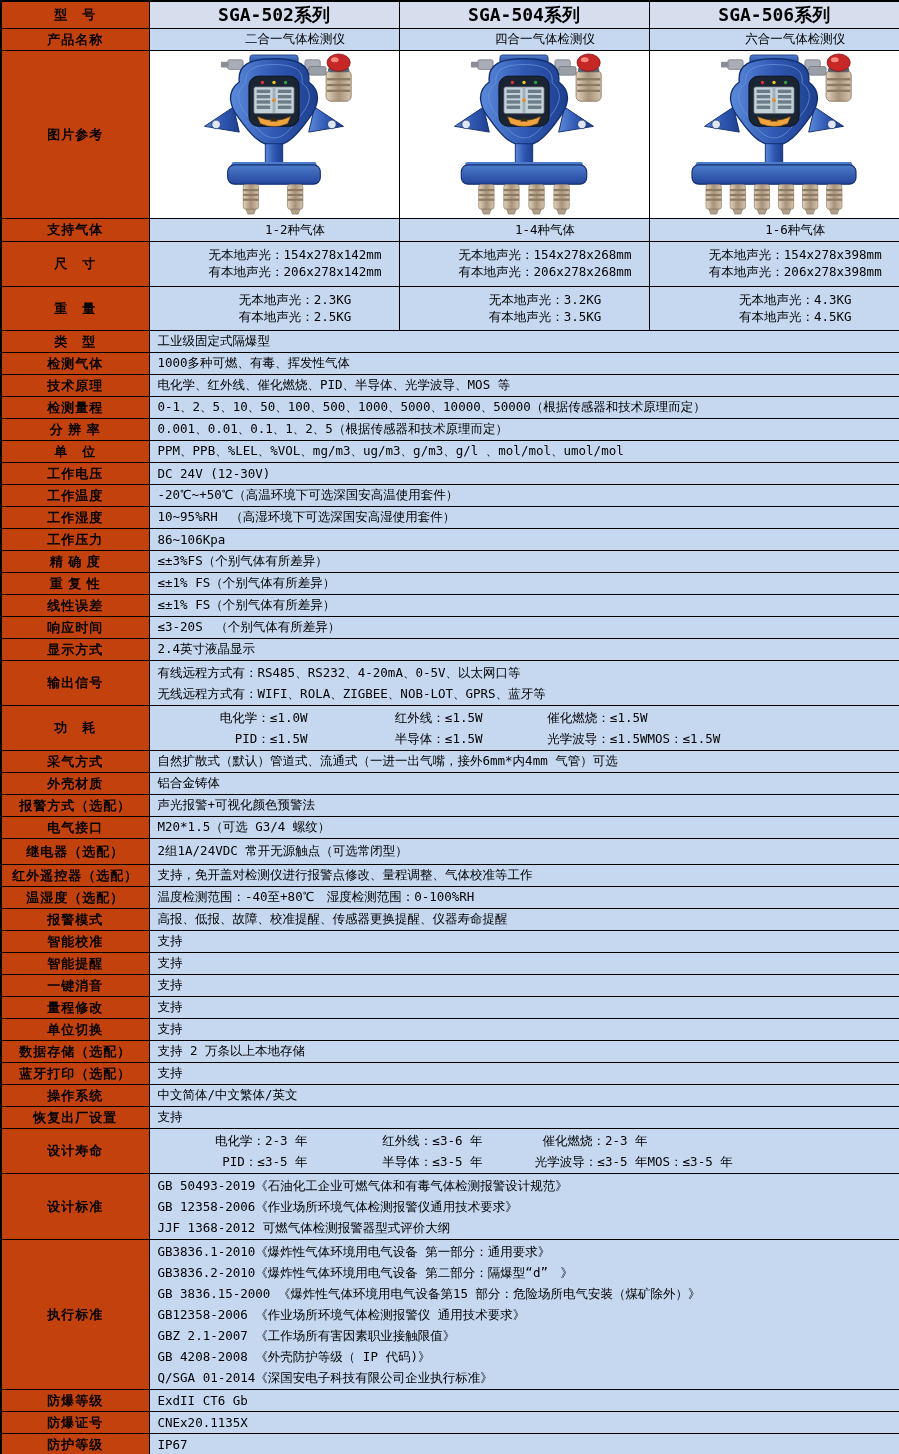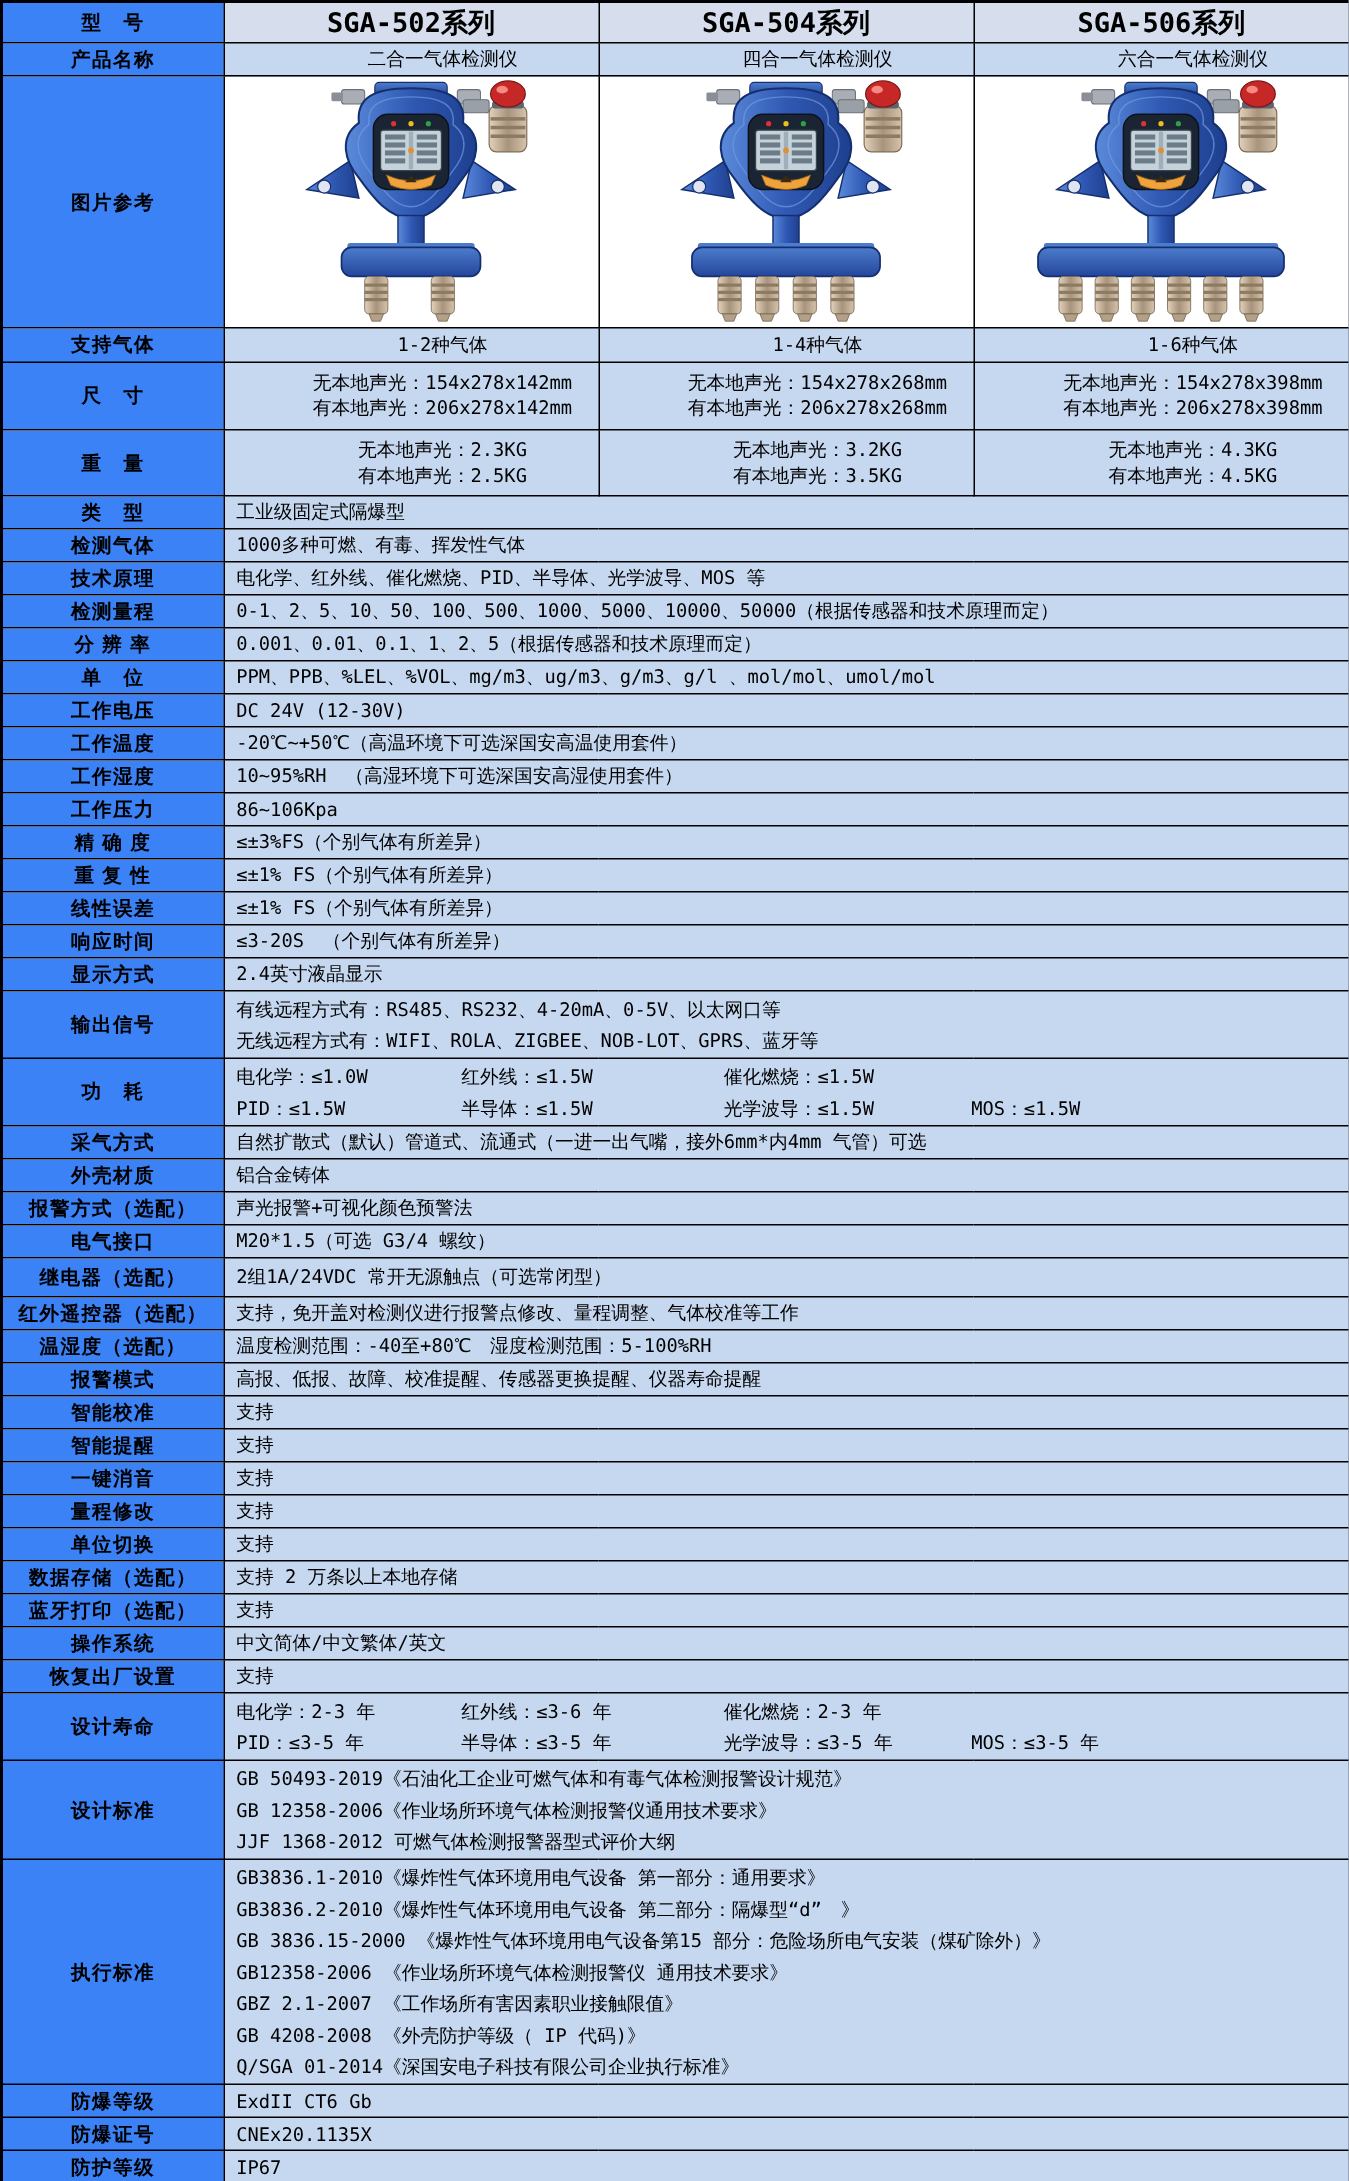--- a/index.html
+++ b/index.html
@@ -1,27 +1,27 @@
 <!DOCTYPE html>
 <html><head>
 <meta charset="utf-8">
 <style>
   html,body{margin:0;padding:0;background:#fff;}
   .page{width:899px;font-family:"Liberation Sans","DejaVu Sans",sans-serif;color:#000;}
   table.spec{width:899px;table-layout:fixed;border-collapse:collapse;border:2px solid #000;background:#C6D8F0;}
   table.spec td{border:1px solid #000;overflow:hidden;vertical-align:middle;}
-  .lbl{background:#3b82f6;font-weight:bold;text-align:center;font-size:13px;letter-spacing:1px;padding:0 2px;}
+  .lbl{background:#c2410c;font-weight:bold;text-align:center;font-size:13px;letter-spacing:1px;padding:0 2px;}
   .mod{background:#D6DEED;font-weight:bold;text-align:center;font-size:18px;font-family:"DejaVu Sans Mono","Liberation Sans",sans-serif;}
   .cc{background:#C6D8F0;text-align:center;font-size:12.5px;font-family:"DejaVu Sans Mono","Liberation Sans",sans-serif;padding-left:43px;}
   .val{background:#C6D8F0;text-align:left;font-size:12.5px;padding:1px 8px;font-family:"DejaVu Sans Mono","Liberation Sans",sans-serif;margin-top:48px;}
   .val div{line-height:21px;}
   .img-cell{background:#FFFFFF;text-align:center;padding:1px 0;}
   .h23{height:23px}.h22{height:22px}.h26{height:26px}.h44{height:44px}.h45{height:45px}
   .h66{height:66px}.h147{height:147px}.h168{height:168px}
-  .grid-line span{display:inline-block;vertical-align:top;}
+  .grid-line span{display:inline-block;vertical-align:top;text-align:right;}
   .g1{width:150px}.g2{width:175px}.g3{width:165px}
   svg.det{display:block;margin:0 auto;}
 </style>
 </head>
 <body>
 
 <svg width="0" height="0" style="position:absolute">
   <defs>
     <linearGradient id="gBlue" x1="0" y1="0" x2="1" y2="0">
       <stop offset="0" stop-color="#5b8ada"></stop>
@@ -281,21 +281,21 @@
   <tr class="h26">
           <td class="lbl">继电器（选配）</td>
           <td class="val" colspan="3">2组1A/24VDC 常开无源触点（可选常闭型）</td>
         </tr>
   <tr class="h22">
           <td class="lbl">红外遥控器（选配）</td>
           <td class="val" colspan="3">支持，免开盖对检测仪进行报警点修改、量程调整、气体校准等工作</td>
         </tr>
   <tr class="h22">
           <td class="lbl">温湿度（选配）</td>
-          <td class="val" colspan="3">温度检测范围：-40至+80℃　湿度检测范围：5-100%RH</td>
+          <td class="val" colspan="3">温度检测范围：-40至+80℃　湿度检测范围：0-100%RH</td>
         </tr>
   <tr class="h22">
           <td class="lbl">报警模式</td>
           <td class="val" colspan="3">高报、低报、故障、校准提醒、传感器更换提醒、仪器寿命提醒</td>
         </tr>
   <tr class="h22">
           <td class="lbl">智能校准</td>
           <td class="val" colspan="3">支持</td>
         </tr>
   <tr class="h22">

